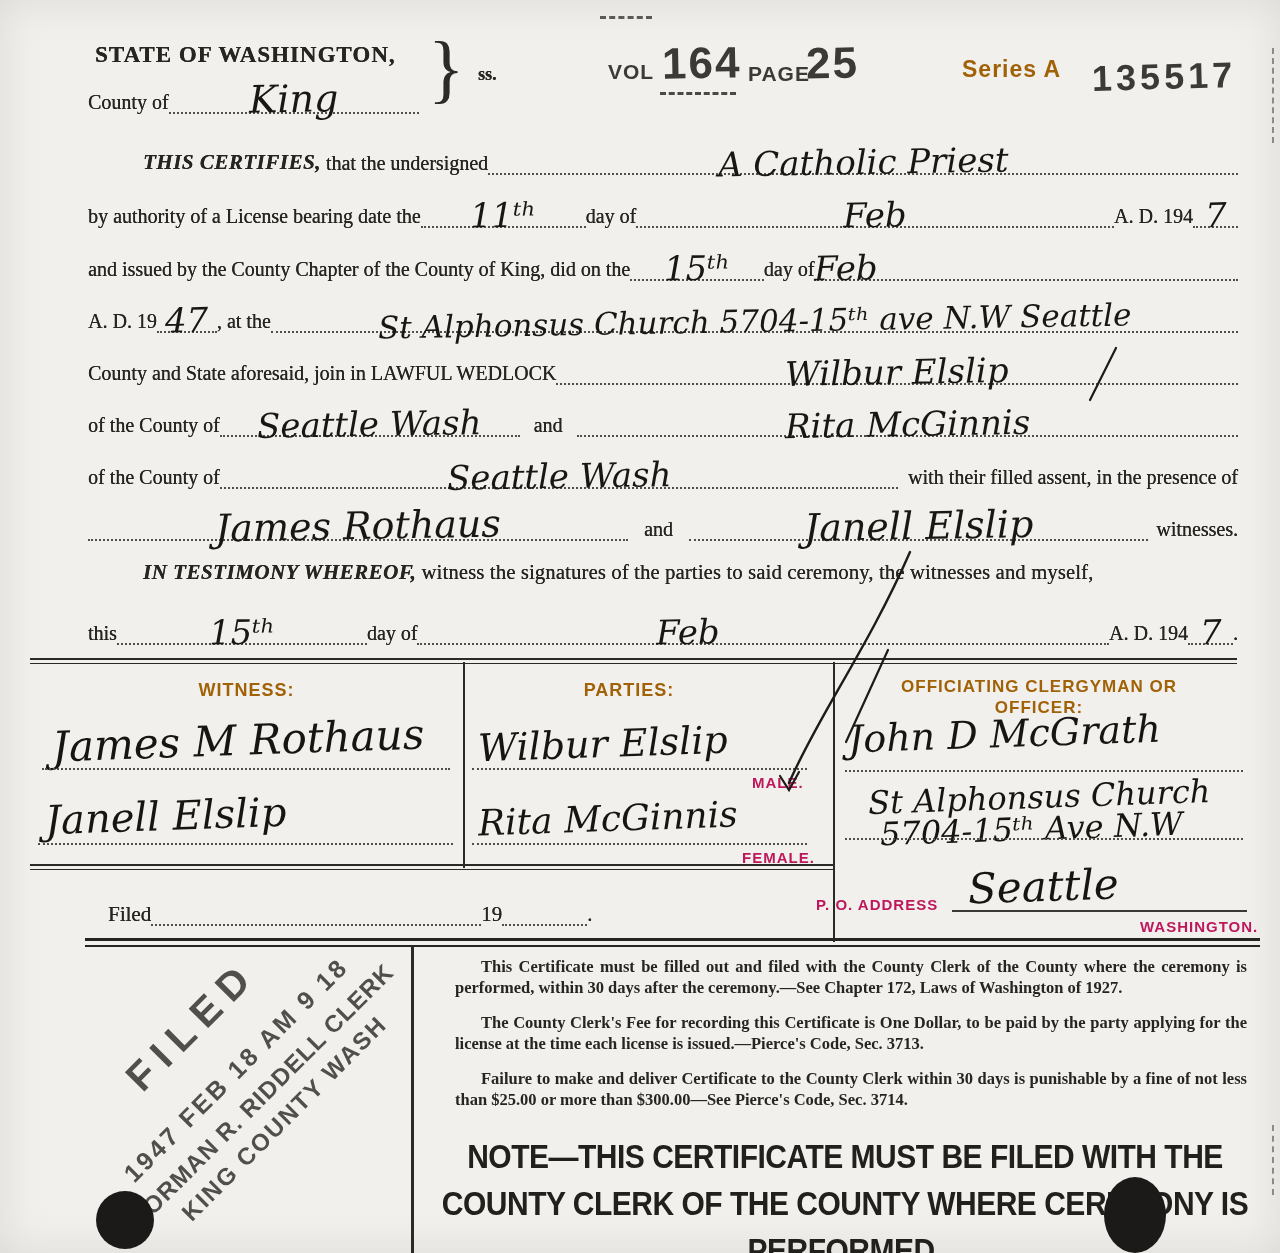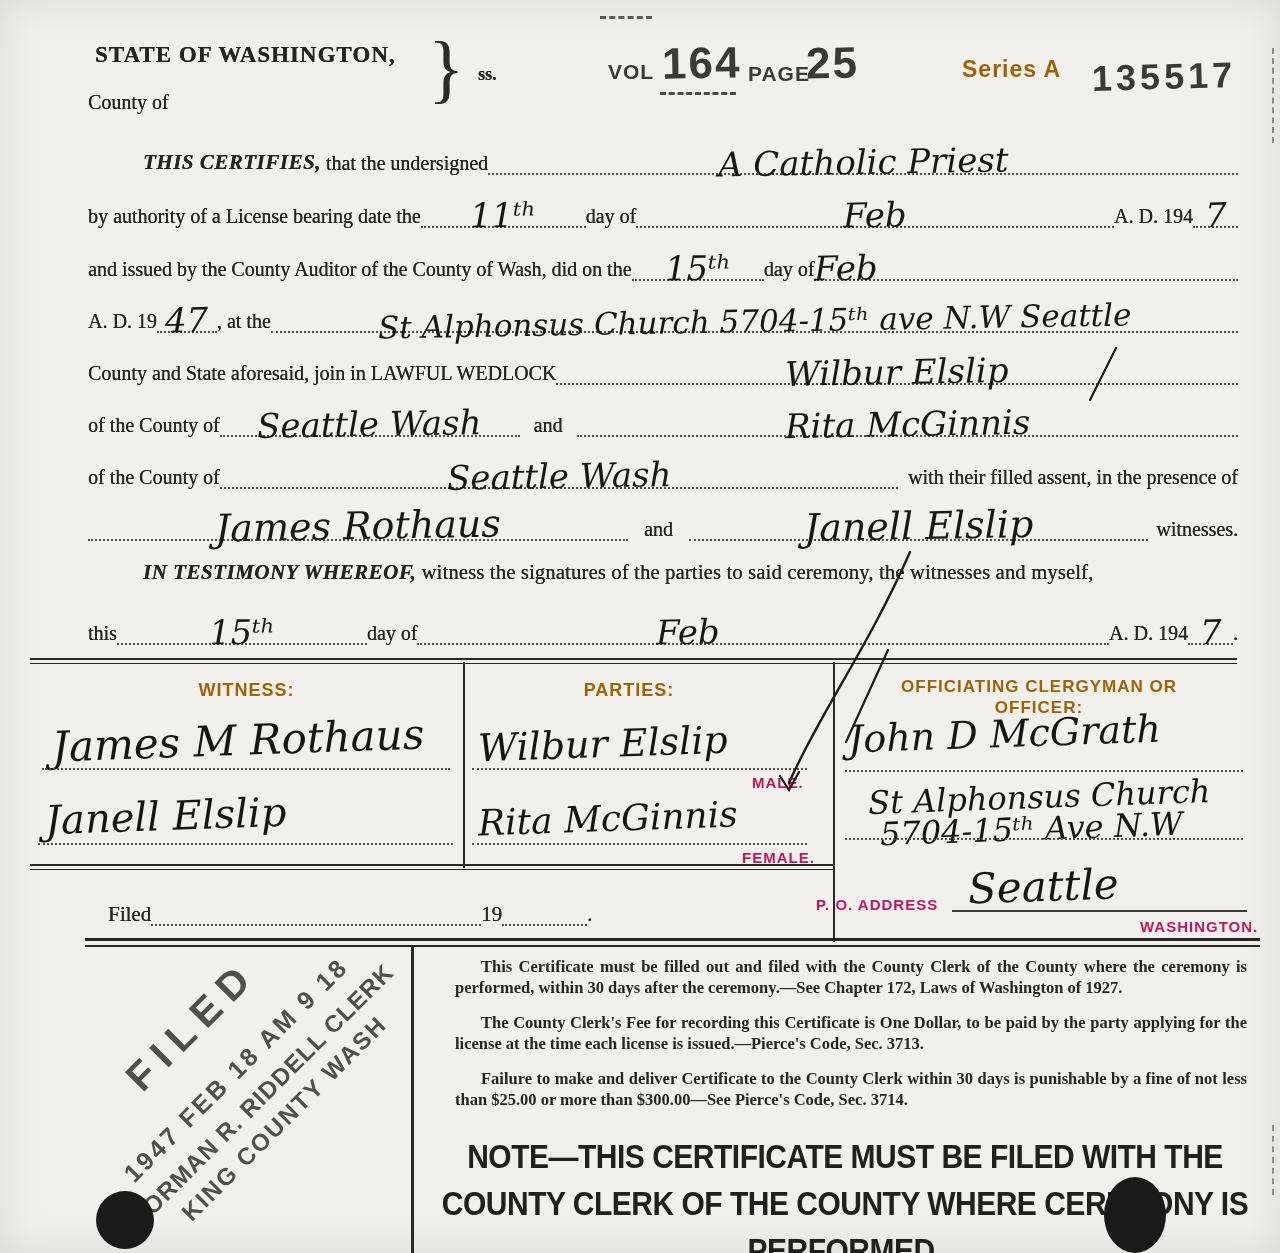--- a/index.html
+++ b/index.html
@@ -41,20 +41,23 @@
 <div class="page">
 
   <div class="abs artifact" style="left:600px;top:16px;width:52px;"></div>
   <div class="abs edge" style="left:1272px;top:48px;height:95px;"></div>
   <div class="abs edge" style="left:1272px;top:1125px;height:70px;"></div>
 
   <div class="abs st" style="left:95px;top:42px;font-size:23px;font-weight:700;letter-spacing:1px;">STATE OF WASHINGTON,</div>
 
   <div class="abs" style="left:88px;top:72px;display:flex;align-items:flex-end;height:42px;">
     <span class="st">County of</span>
+    <span class="fill" style="width:250px;">
+      <span class="hw hw-lg">King</span>
+    </span>
   </div>
   <div class="abs" style="left:428px;top:30px;font-size:76px;font-family:'Liberation Serif',serif;color:#2c2b27;line-height:1;">}</div>
   <div class="abs st" style="left:478px;top:64px;font-size:18px;font-weight:700;">ss.</div>
 
   <div class="abs stampnum" style="left:608px;top:60px;font-size:21px;letter-spacing:1px;">VOL</div>
   <div class="abs stampnum" style="left:662px;top:38px;font-size:44px;letter-spacing:2px;transform:rotate(-1deg);">164</div>
   <div class="abs" style="left:660px;top:92px;width:76px;border-bottom:3px dashed #4a4944;"></div>
   <div class="abs stampnum" style="left:748px;top:62px;font-size:21px;letter-spacing:1px;">PAGE</div>
   <div class="abs stampnum" style="left:806px;top:38px;font-size:44px;letter-spacing:2px;transform:rotate(-1deg);">25</div>
 
@@ -78,21 +81,21 @@
     <span class="fill" style="flex:1;">
       <span class="hw">Feb</span>
     </span>
     <span class="st">A. D. 194</span>
     <span class="fill" style="width:45px;">
       <span class="hw">7</span>
     </span>
   </div>
 
   <div class="row" style="top:237px;">
-    <span class="st">and issued by the County Auditor of the County of Wash, did on the</span>
+    <span class="st">and issued by the County Chapter of the County of King, did on the</span>
     <span class="fill" style="width:150px;">
       <span class="hw">15ᵗʰ</span>
     </span>
     <span class="st">day of</span>
     <span class="fill" style="flex:1;">
       <span class="hw" style="margin-right:360px;">Feb</span>
     </span>
   </div>
 
   <div class="row" style="top:289px;">

